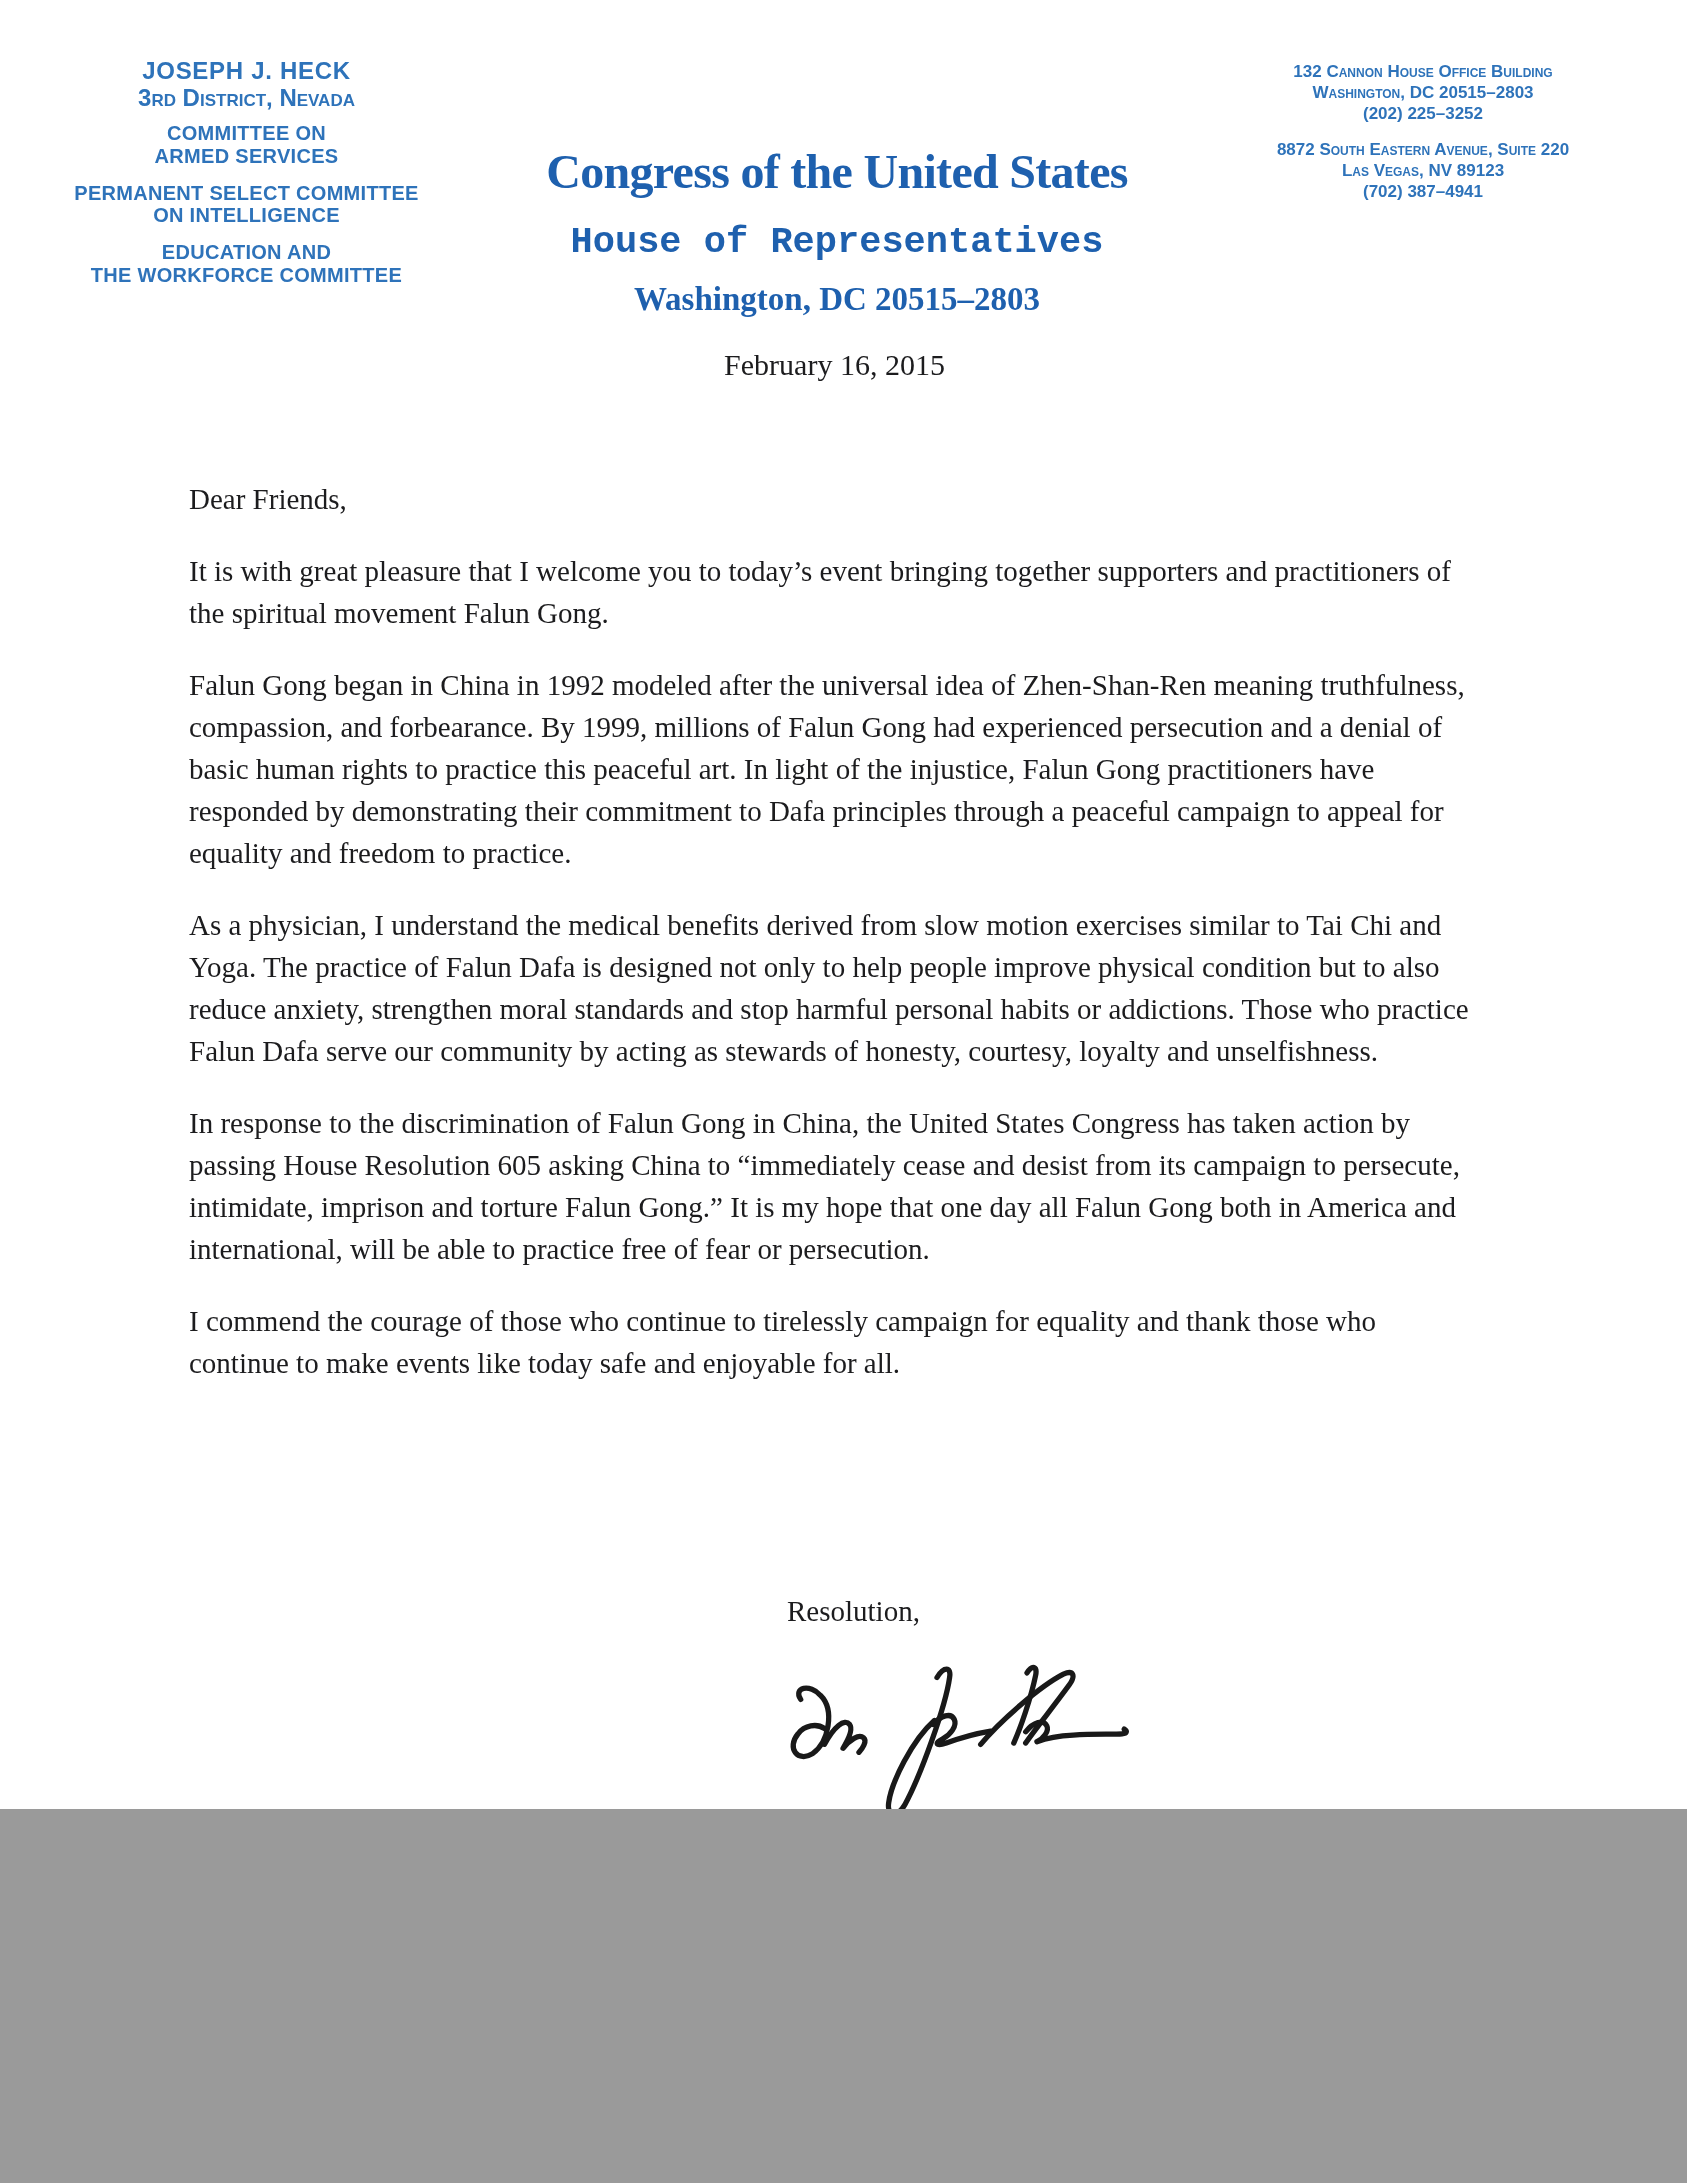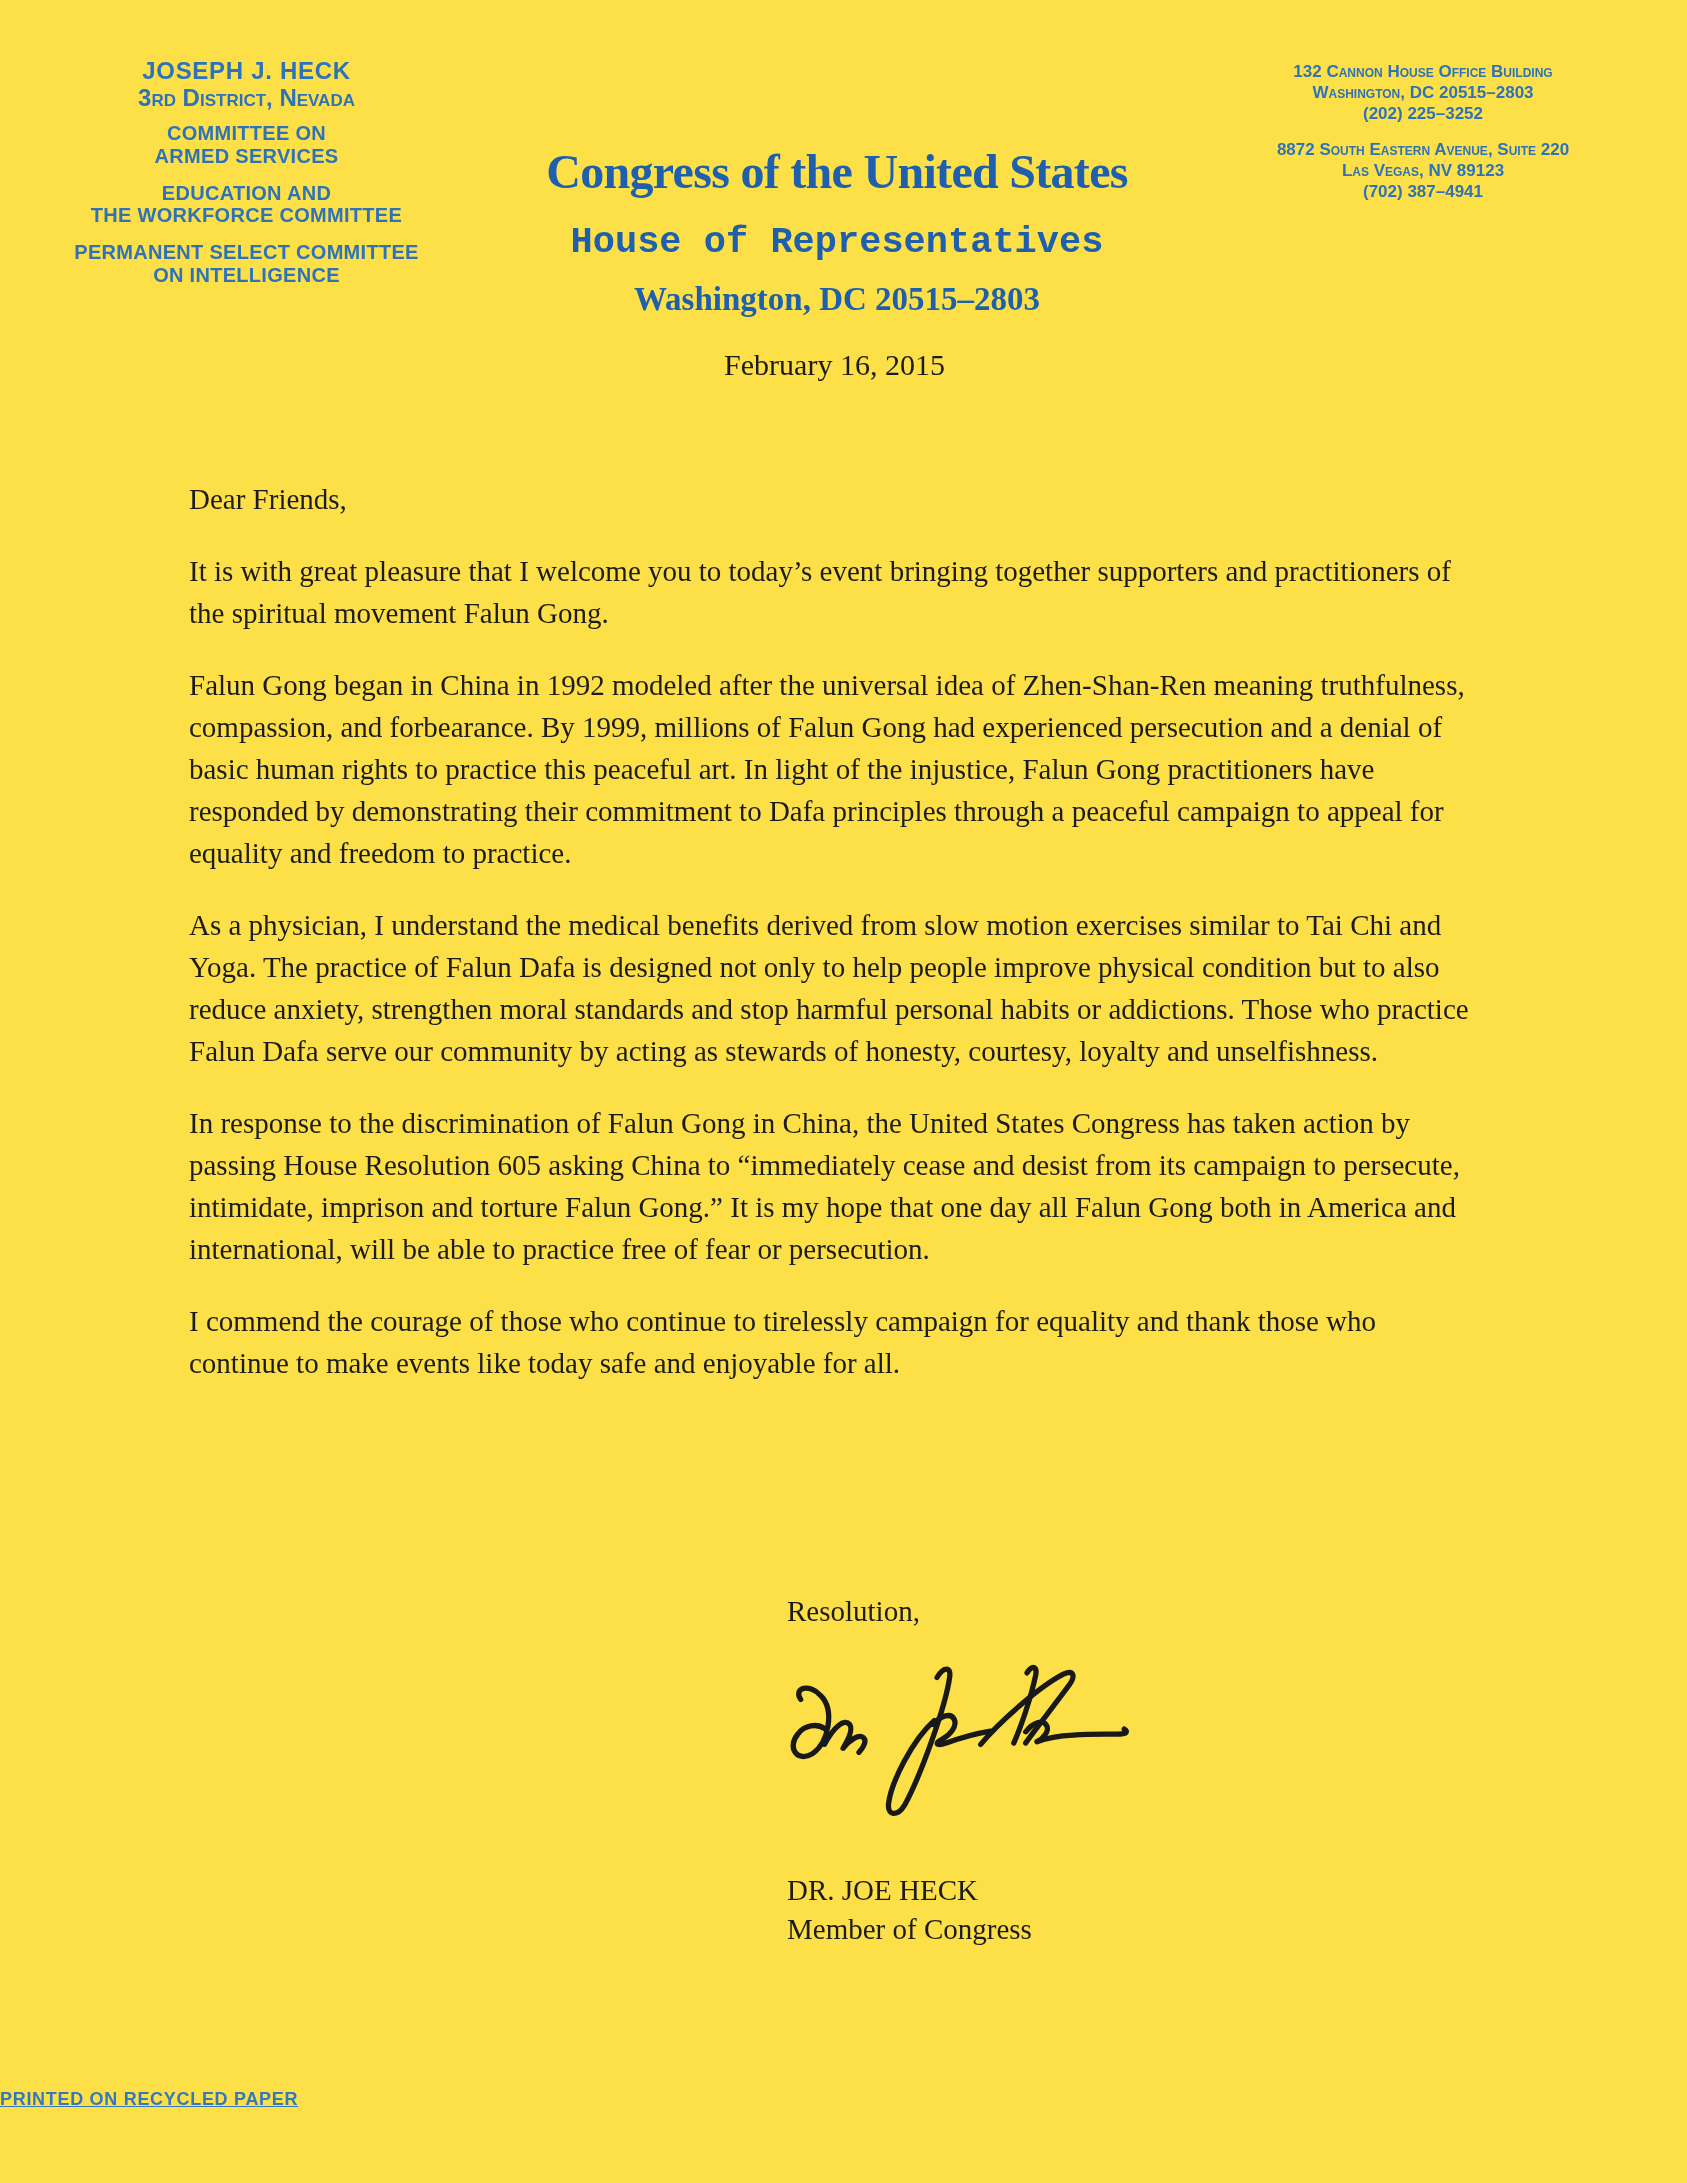--- a/index.html
+++ b/index.html
@@ -4,22 +4,22 @@
 <style>
   :root{
     --letterhead-blue:#2e73ba;
     --heading-blue:#1e60ae;
     --body-text:#1c1c1e;
     --footer-blue:#3578be;
   }
   html,body{margin:0;padding:0;background:#9a9a9a;}
   .page{
     position:relative;
-    width:1687px;height:2183px;
-    background:#fde047;
+    width:1687px;height:1809px;
+    background:#ffffff;
     overflow:hidden;
     font-family:"Liberation Serif", serif;
     color:var(--body-text);
   }
   
   .lh-left{
     position:absolute;left:58px;top:58px;width:377px;
     text-align:center;
     font-family:"Liberation Sans", sans-serif;
     color:var(--letterhead-blue);
@@ -81,26 +81,26 @@
 <div class="page">
 
   <div class="lh-left">
     <div class="lh-name">JOSEPH J. HECK</div>
     <div class="lh-district">3rd District, Nevada</div>
     <div class="lh-committee">
       <div>COMMITTEE ON</div>
       <div>ARMED SERVICES</div>
     </div>
     <div class="lh-committee">
+      <div>PERMANENT SELECT COMMITTEE</div>
+      <div>ON INTELLIGENCE</div>
+    </div>
+    <div class="lh-committee">
       <div>EDUCATION AND</div>
       <div>THE WORKFORCE COMMITTEE</div>
-    </div>
-    <div class="lh-committee">
-      <div>PERMANENT SELECT COMMITTEE</div>
-      <div>ON INTELLIGENCE</div>
     </div>
   </div>
 
   <div class="lh-right">
     <div class="lh-office">
       <div>132 Cannon House Office Building</div>
       <div>Washington, DC 20515–2803</div>
       <div>(202) 225–3252</div>
     </div>
     <div class="lh-office">

